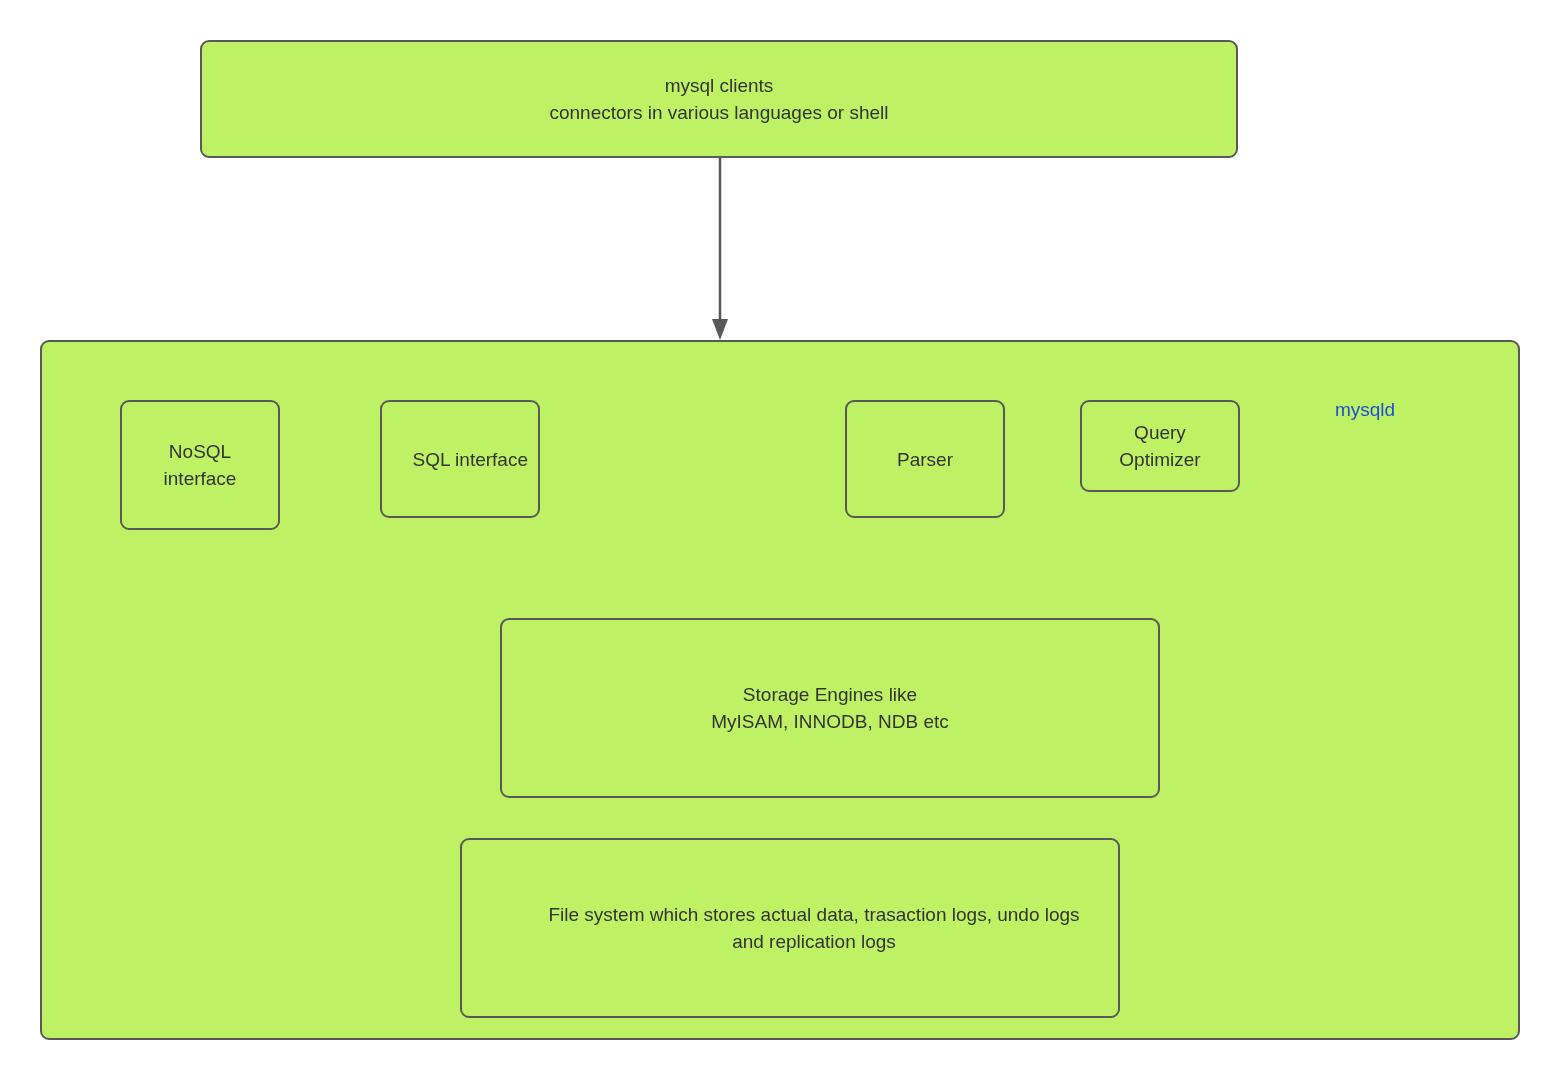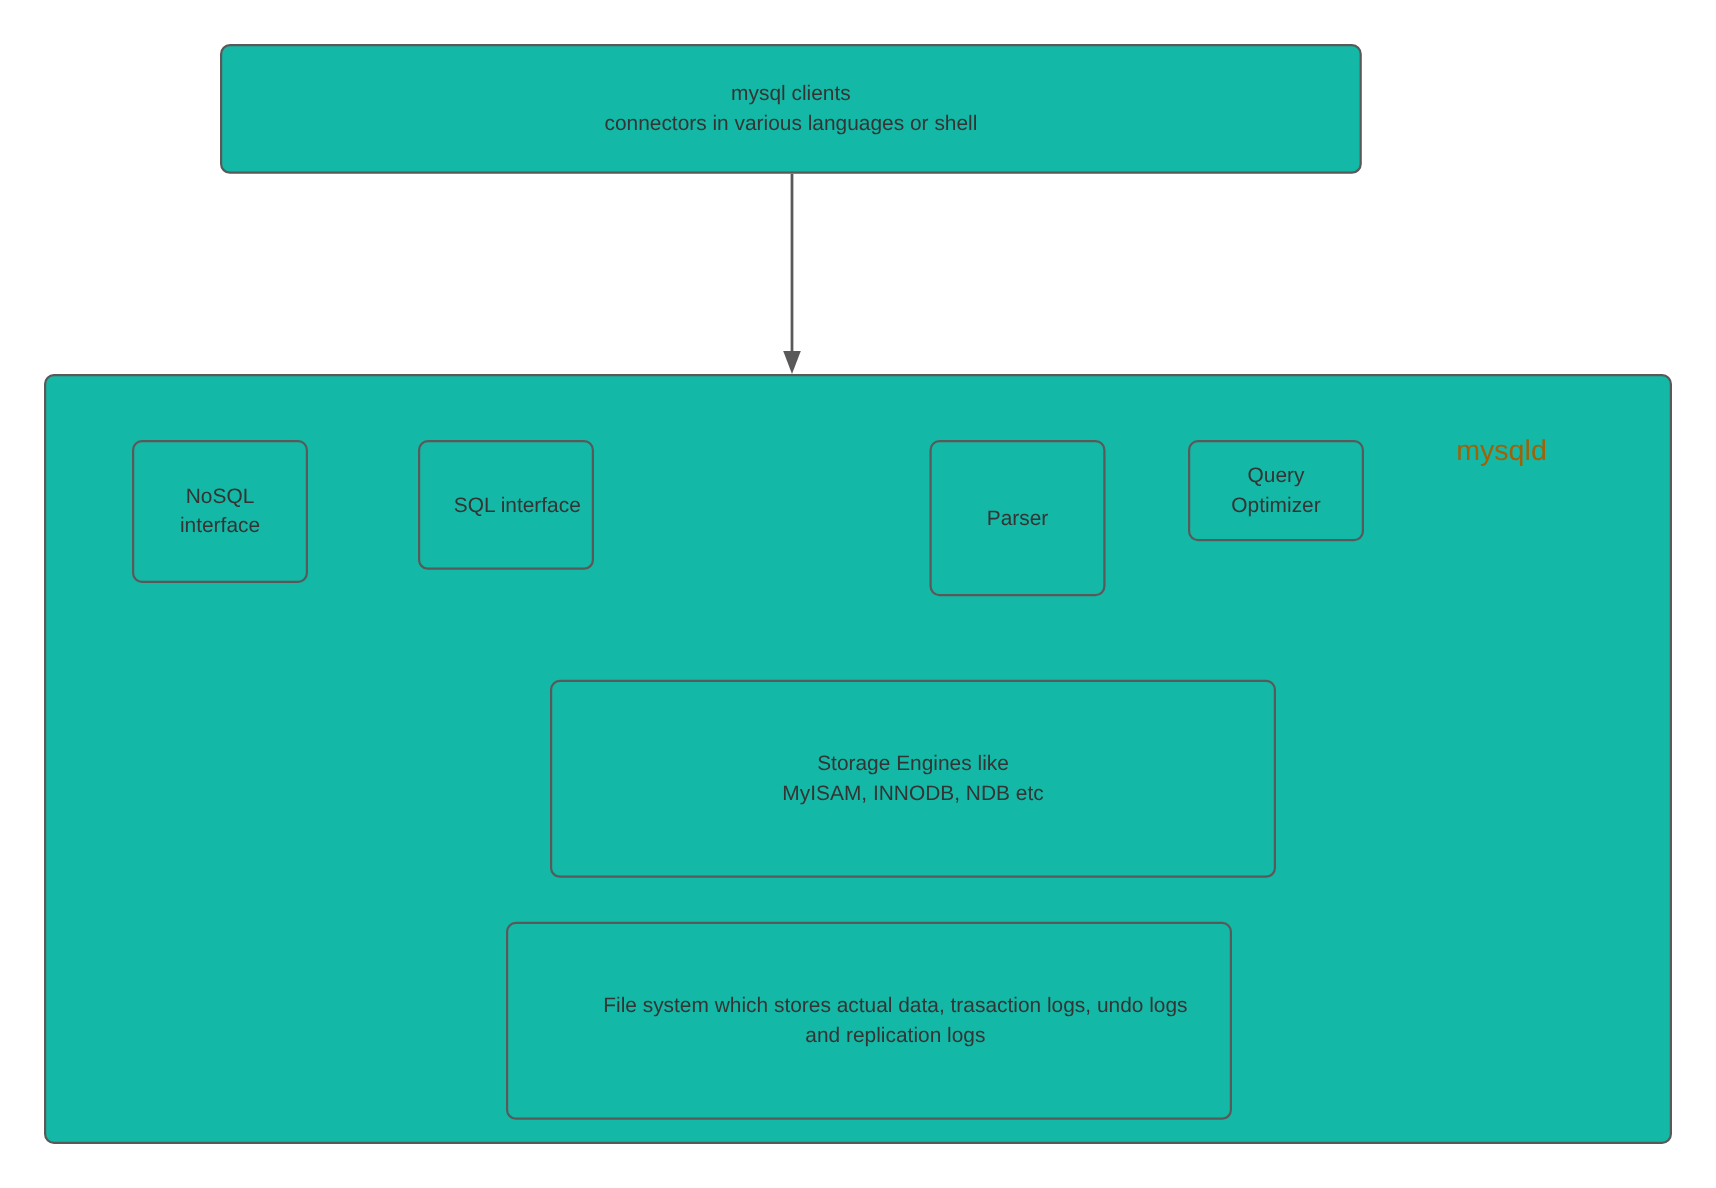--- a/index.html
+++ b/index.html
@@ -14,21 +14,21 @@
     background: #ffffff;
     font-family: "Liberation Sans", "DejaVu Sans", sans-serif;
     color: #343434;
     overflow: hidden;
   }
   .node {
     position: absolute;
     box-sizing: border-box;
     border: 2px solid #595959;
     border-radius: 9px;
-    background: #14b8a6;
+    background: #bef264;
     display: flex;
     align-items: center;
     justify-content: center;
     text-align: center;
     font-size: 19px;
     line-height: 27px;
     color: #343434;
   }
   .node .label {
     white-space: pre-line;
@@ -36,35 +36,35 @@
   }
   
   .node-clients   { left: 200px;  top: 40px;  width: 1038px; height: 118px; }
   
   .node-mysqld    { left: 40px;   top: 340px; width: 1480px; height: 700px;
                     align-items: flex-start; justify-content: flex-start; }
   
   .node-nosql     { left: 120px;  top: 400px; width: 160px; height: 130px; }
   .node-sql       { left: 380px;  top: 400px; width: 160px; height: 118px; justify-content: flex-end; }
   .node-caches    { left: 610px;  top: 400px; width: 160px; height: 118px; }
-  .node-parser    { left: 845px;  top: 400px; width: 160px; height: 142px; }
+  .node-parser    { left: 845px;  top: 400px; width: 160px; height: 118px; }
   .node-optimizer { left: 1080px; top: 400px; width: 160px; height: 92px; }
   
   .node-storage   { left: 460px;  top: 618px; width: 660px; height: 180px; margin-left: 40px; }
   .node-filesystem{ left: 460px;  top: 838px; width: 660px; height: 180px; padding-left: 48px; }
   
   .mysqld-label {
     position: absolute;
     left: 1290px;
     top: 396px;
     width: 150px;
     text-align: center;
-    font-size: 26px;
+    font-size: 19px;
     line-height: 27px;
-    color: #a16207;
+    color: #1d4ed8;
   }
   .flow-arrow {
     position: absolute;
     left: 704px;
     top: 158px;
     width: 32px;
     height: 183px;
   }
 </style>
 </head>

